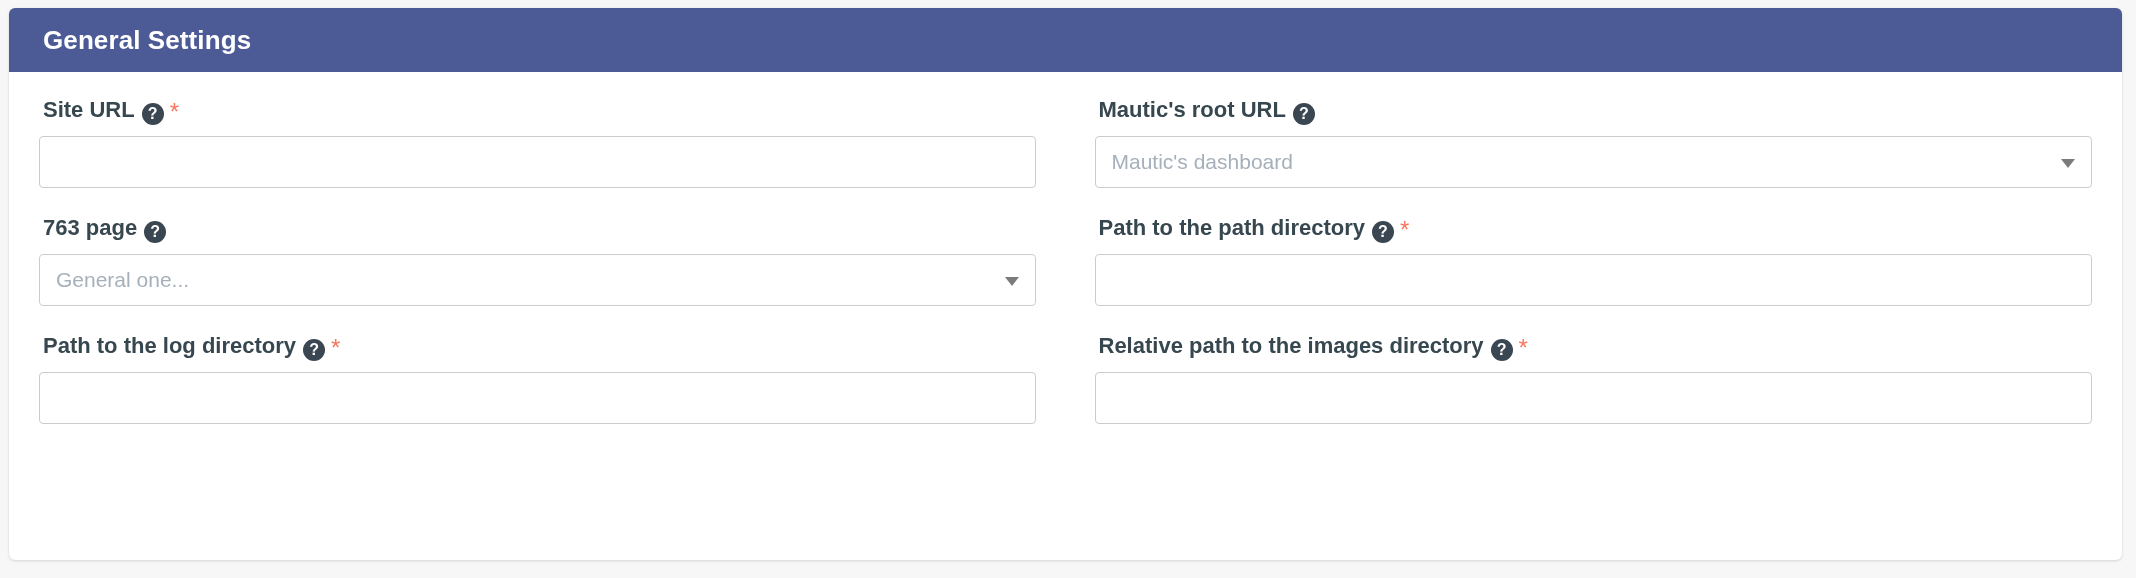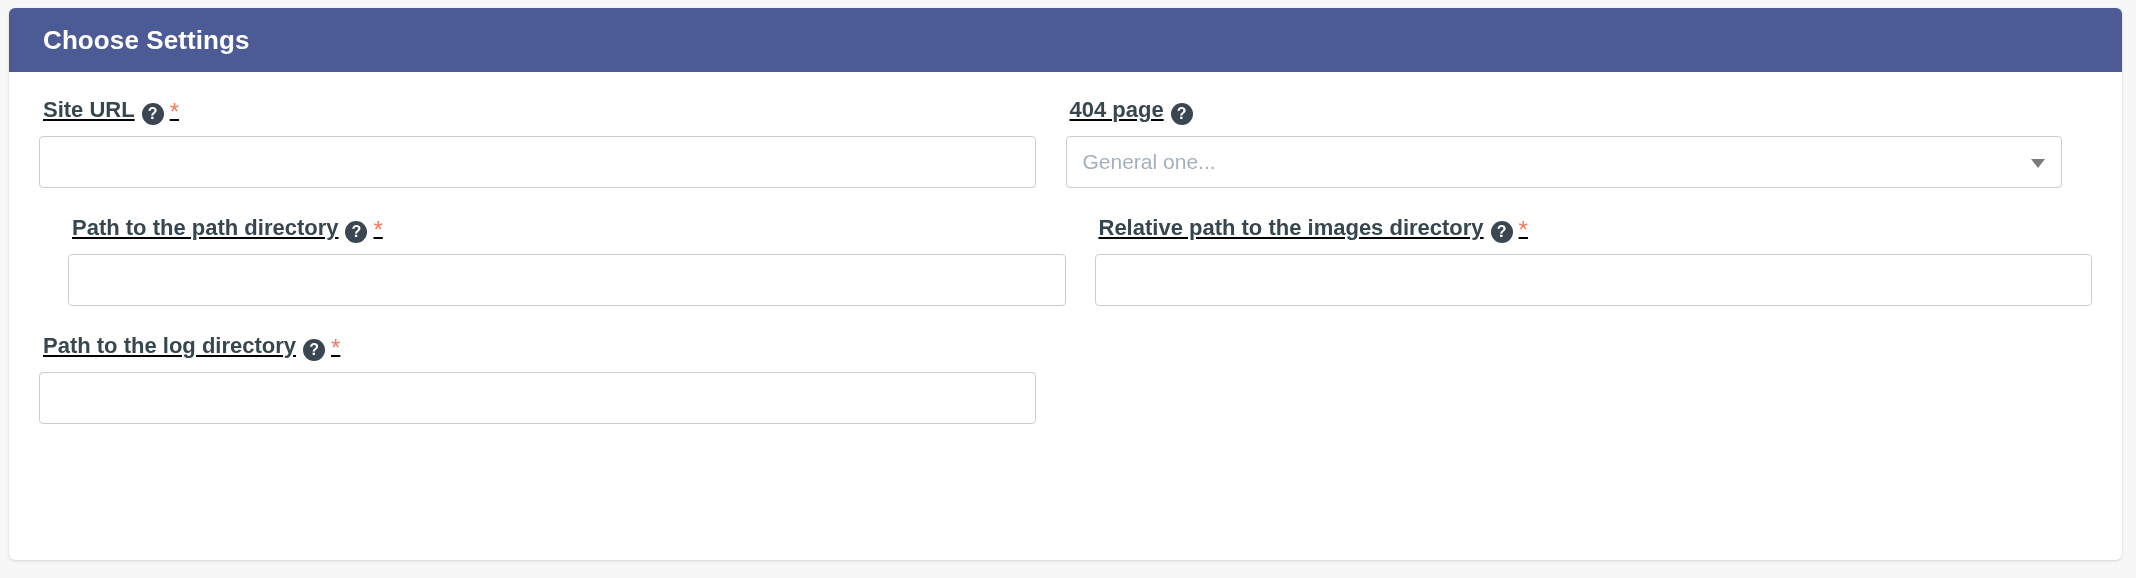--- a/index.html
+++ b/index.html
@@ -46,21 +46,20 @@
   }
 
   .panel-body {
     padding: 26px 30px 0 30px;
     box-sizing: border-box;
   }
 
   .form-grid {
     display: flex;
     flex-wrap: wrap;
-    text-decoration: underline;
   }
   .form-col {
     width: 50%;
     box-sizing: border-box;
   }
   .form-col.left  { padding-right: 30px; }
   .form-col.right { padding-left:  29px; }
 
   .form-group {
     margin-bottom: 28px;
@@ -148,70 +147,81 @@
     border-right: 7px solid transparent;
     border-top: 9px solid #7b7b7b;
   }
 </style>
 </head>
 <body>
 
 <div class="panel">
 
   <div class="panel-header">
-    <span class="panel-title">Choose Settings</span>
+    <span class="panel-title">General Settings</span>
   </div>
 
   <div class="panel-body">
     <div class="form-grid">
 
       <div class="form-col left">
         <div class="form-group">
           <label class="field-label">
             <span>Site URL</span><span class="help-icon">?</span><span class="required-star">*</span>
           </label>
           <input class="text-input" type="text" value="" style="">
         </div>
       </div>
 
+      <div class="form-col right">
+        <div class="form-group">
+          <label class="field-label">
+            <span>Mautic's root URL</span><span class="help-icon">?</span><span class="required-star"></span>
+          </label>
+          <div class="select-wrap">
+            <div class="select-box">Mautic's dashboard</div>
+            <span class="select-caret"></span>
+          </div>
+        </div>
+      </div>
 
       <div class="form-col left">
         <div class="form-group">
           <label class="field-label">
-            <span>404 page</span><span class="help-icon">?</span><span class="required-star"></span>
+            <span>763 page</span><span class="help-icon">?</span><span class="required-star"></span>
           </label>
           <div class="select-wrap">
             <div class="select-box">General one...</div>
             <span class="select-caret"></span>
           </div>
         </div>
       </div>
 
       <div class="form-col right">
         <div class="form-group">
           <label class="field-label">
             <span>Path to the path directory</span><span class="help-icon">?</span><span class="required-star">*</span>
           </label>
           <input class="text-input" type="text" value="" style="">
         </div>
       </div>
 
+      <div class="form-col left">
+        <div class="form-group">
+          <label class="field-label">
+            <span>Path to the log directory</span><span class="help-icon">?</span><span class="required-star">*</span>
+          </label>
+          <input class="text-input" type="text" value="" style="">
+        </div>
+      </div>
+
       <div class="form-col right">
         <div class="form-group">
           <label class="field-label">
             <span>Relative path to the images directory</span><span class="help-icon">?</span><span class="required-star">*</span>
-          </label>
-          <input class="text-input" type="text" value="" style="">
-        </div>
-      </div>
-
-      <div class="form-col left">
-        <div class="form-group">
-          <label class="field-label">
-            <span>Path to the log directory</span><span class="help-icon">?</span><span class="required-star">*</span>
           </label>
           <input class="text-input" type="text" value="" style="">
         </div>
       </div>
 
     </div>
   </div>
 </div>
 
 </body></html>

